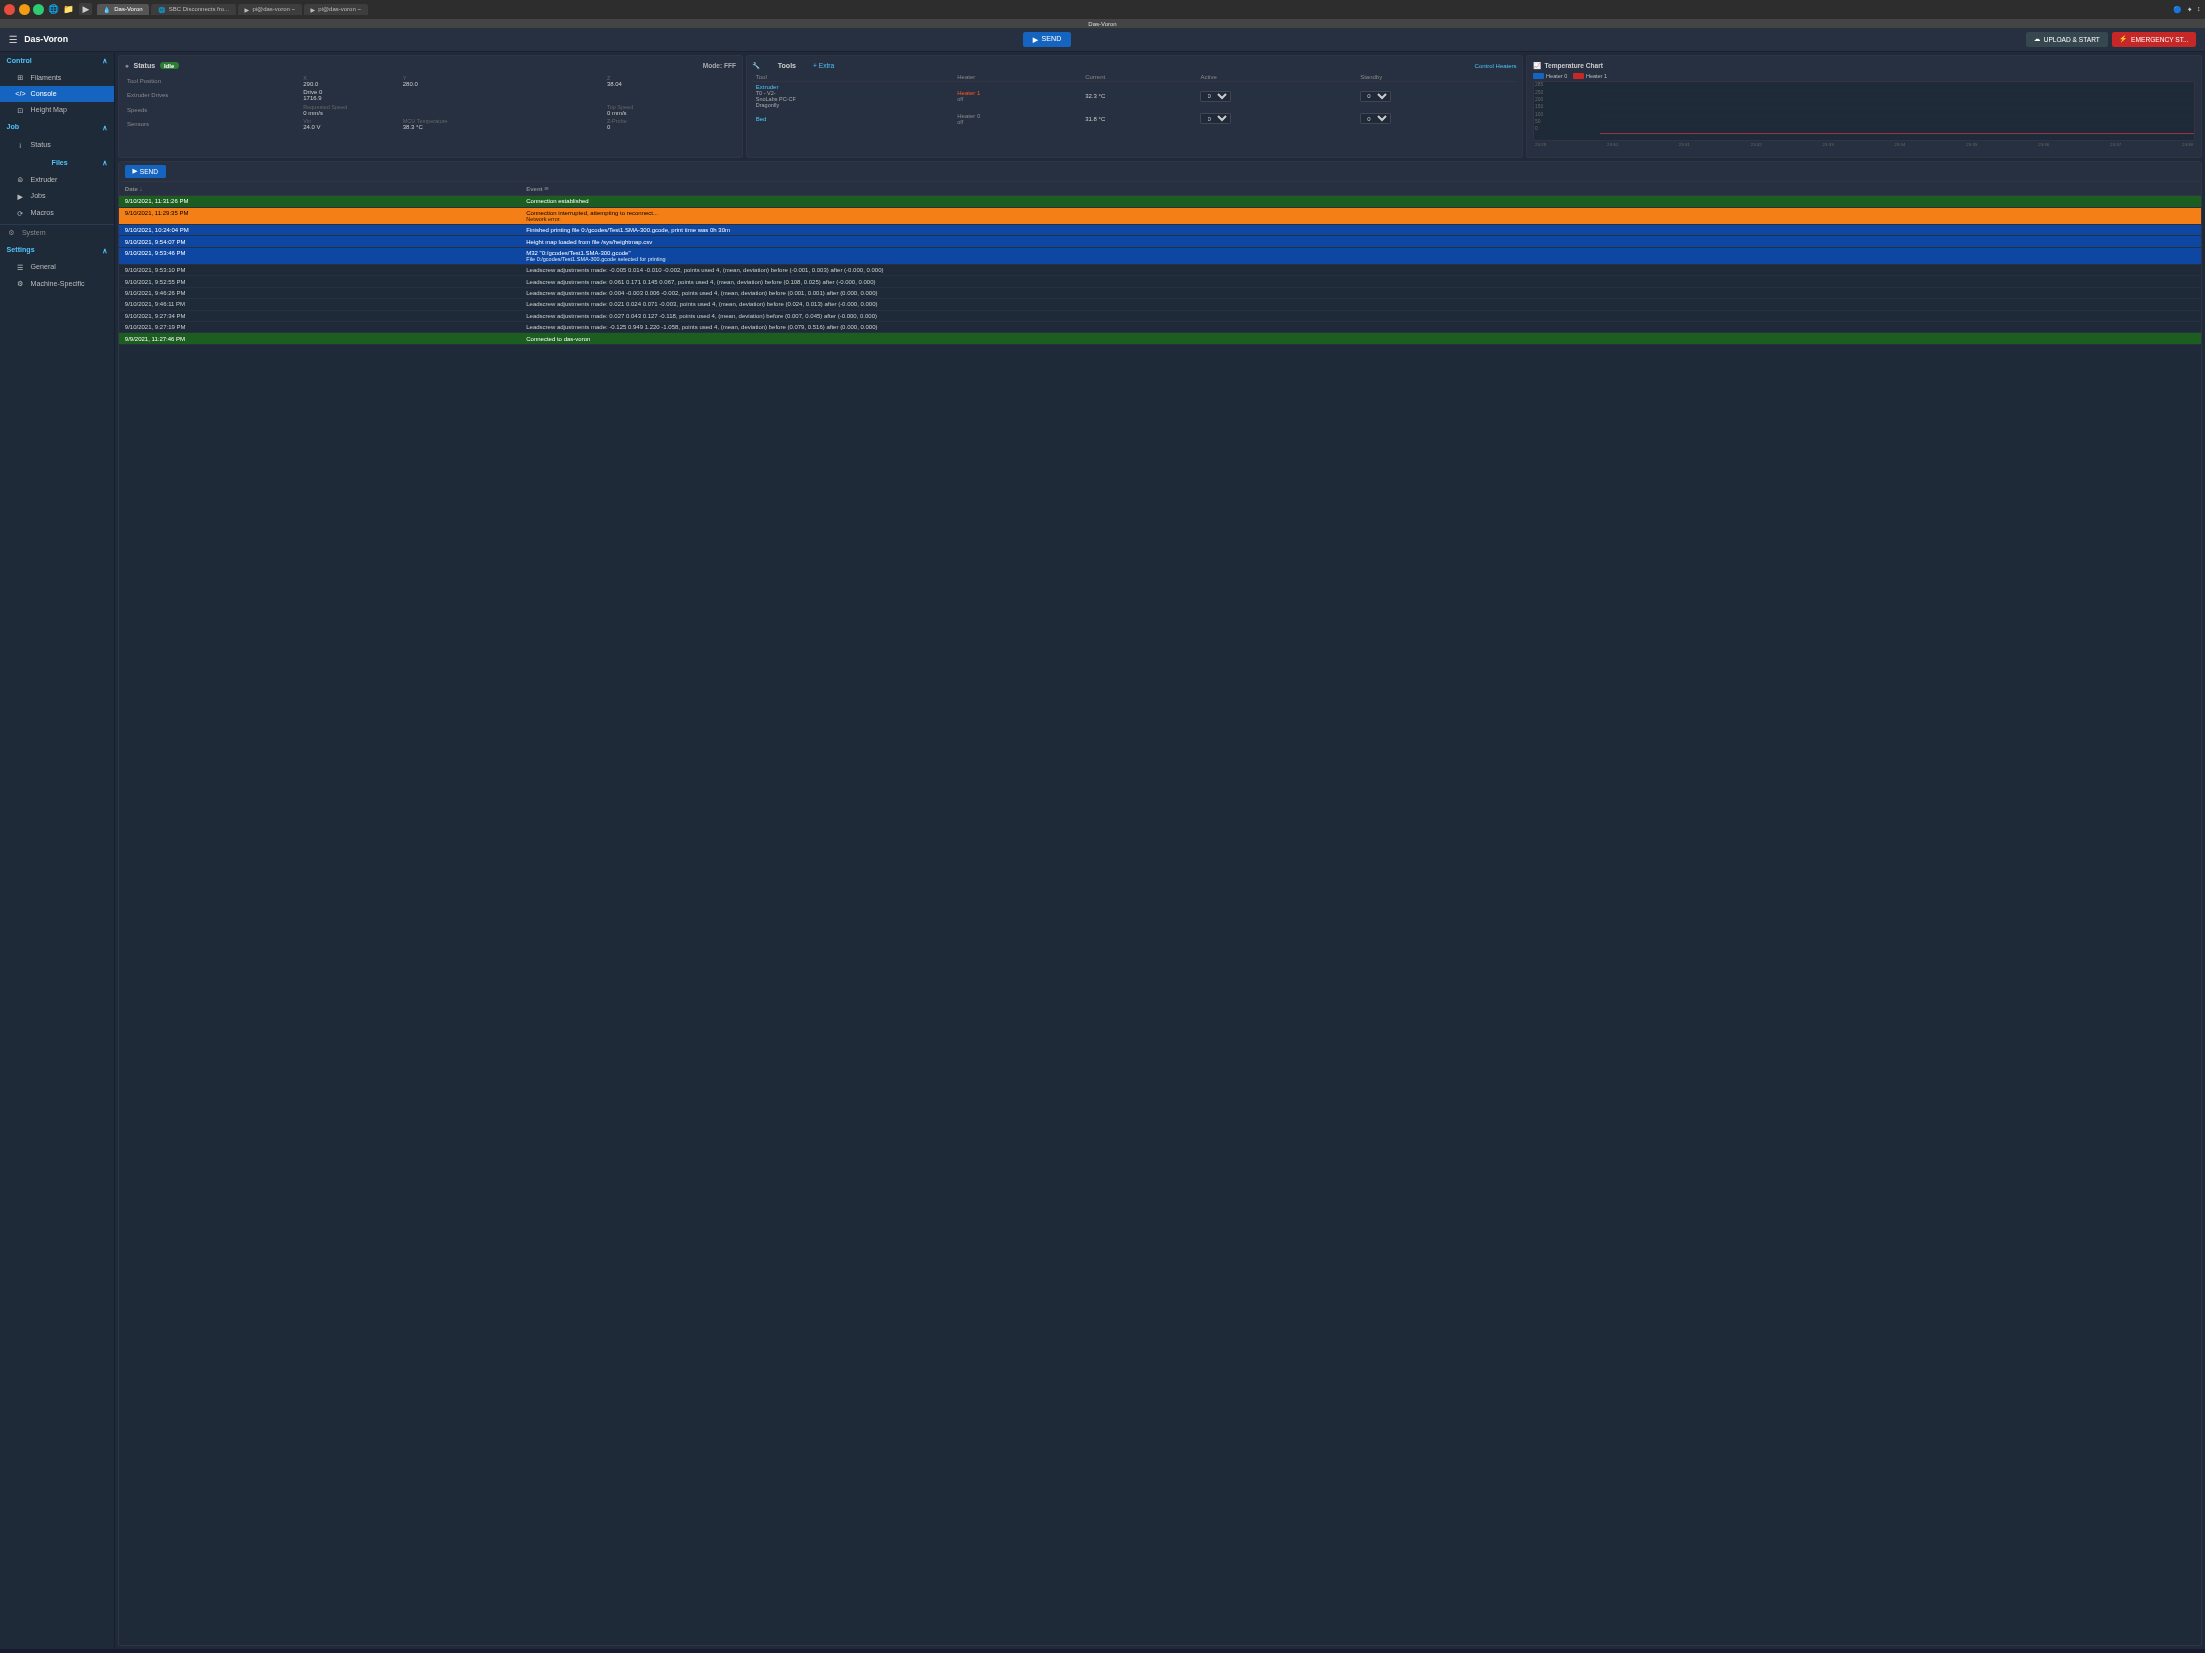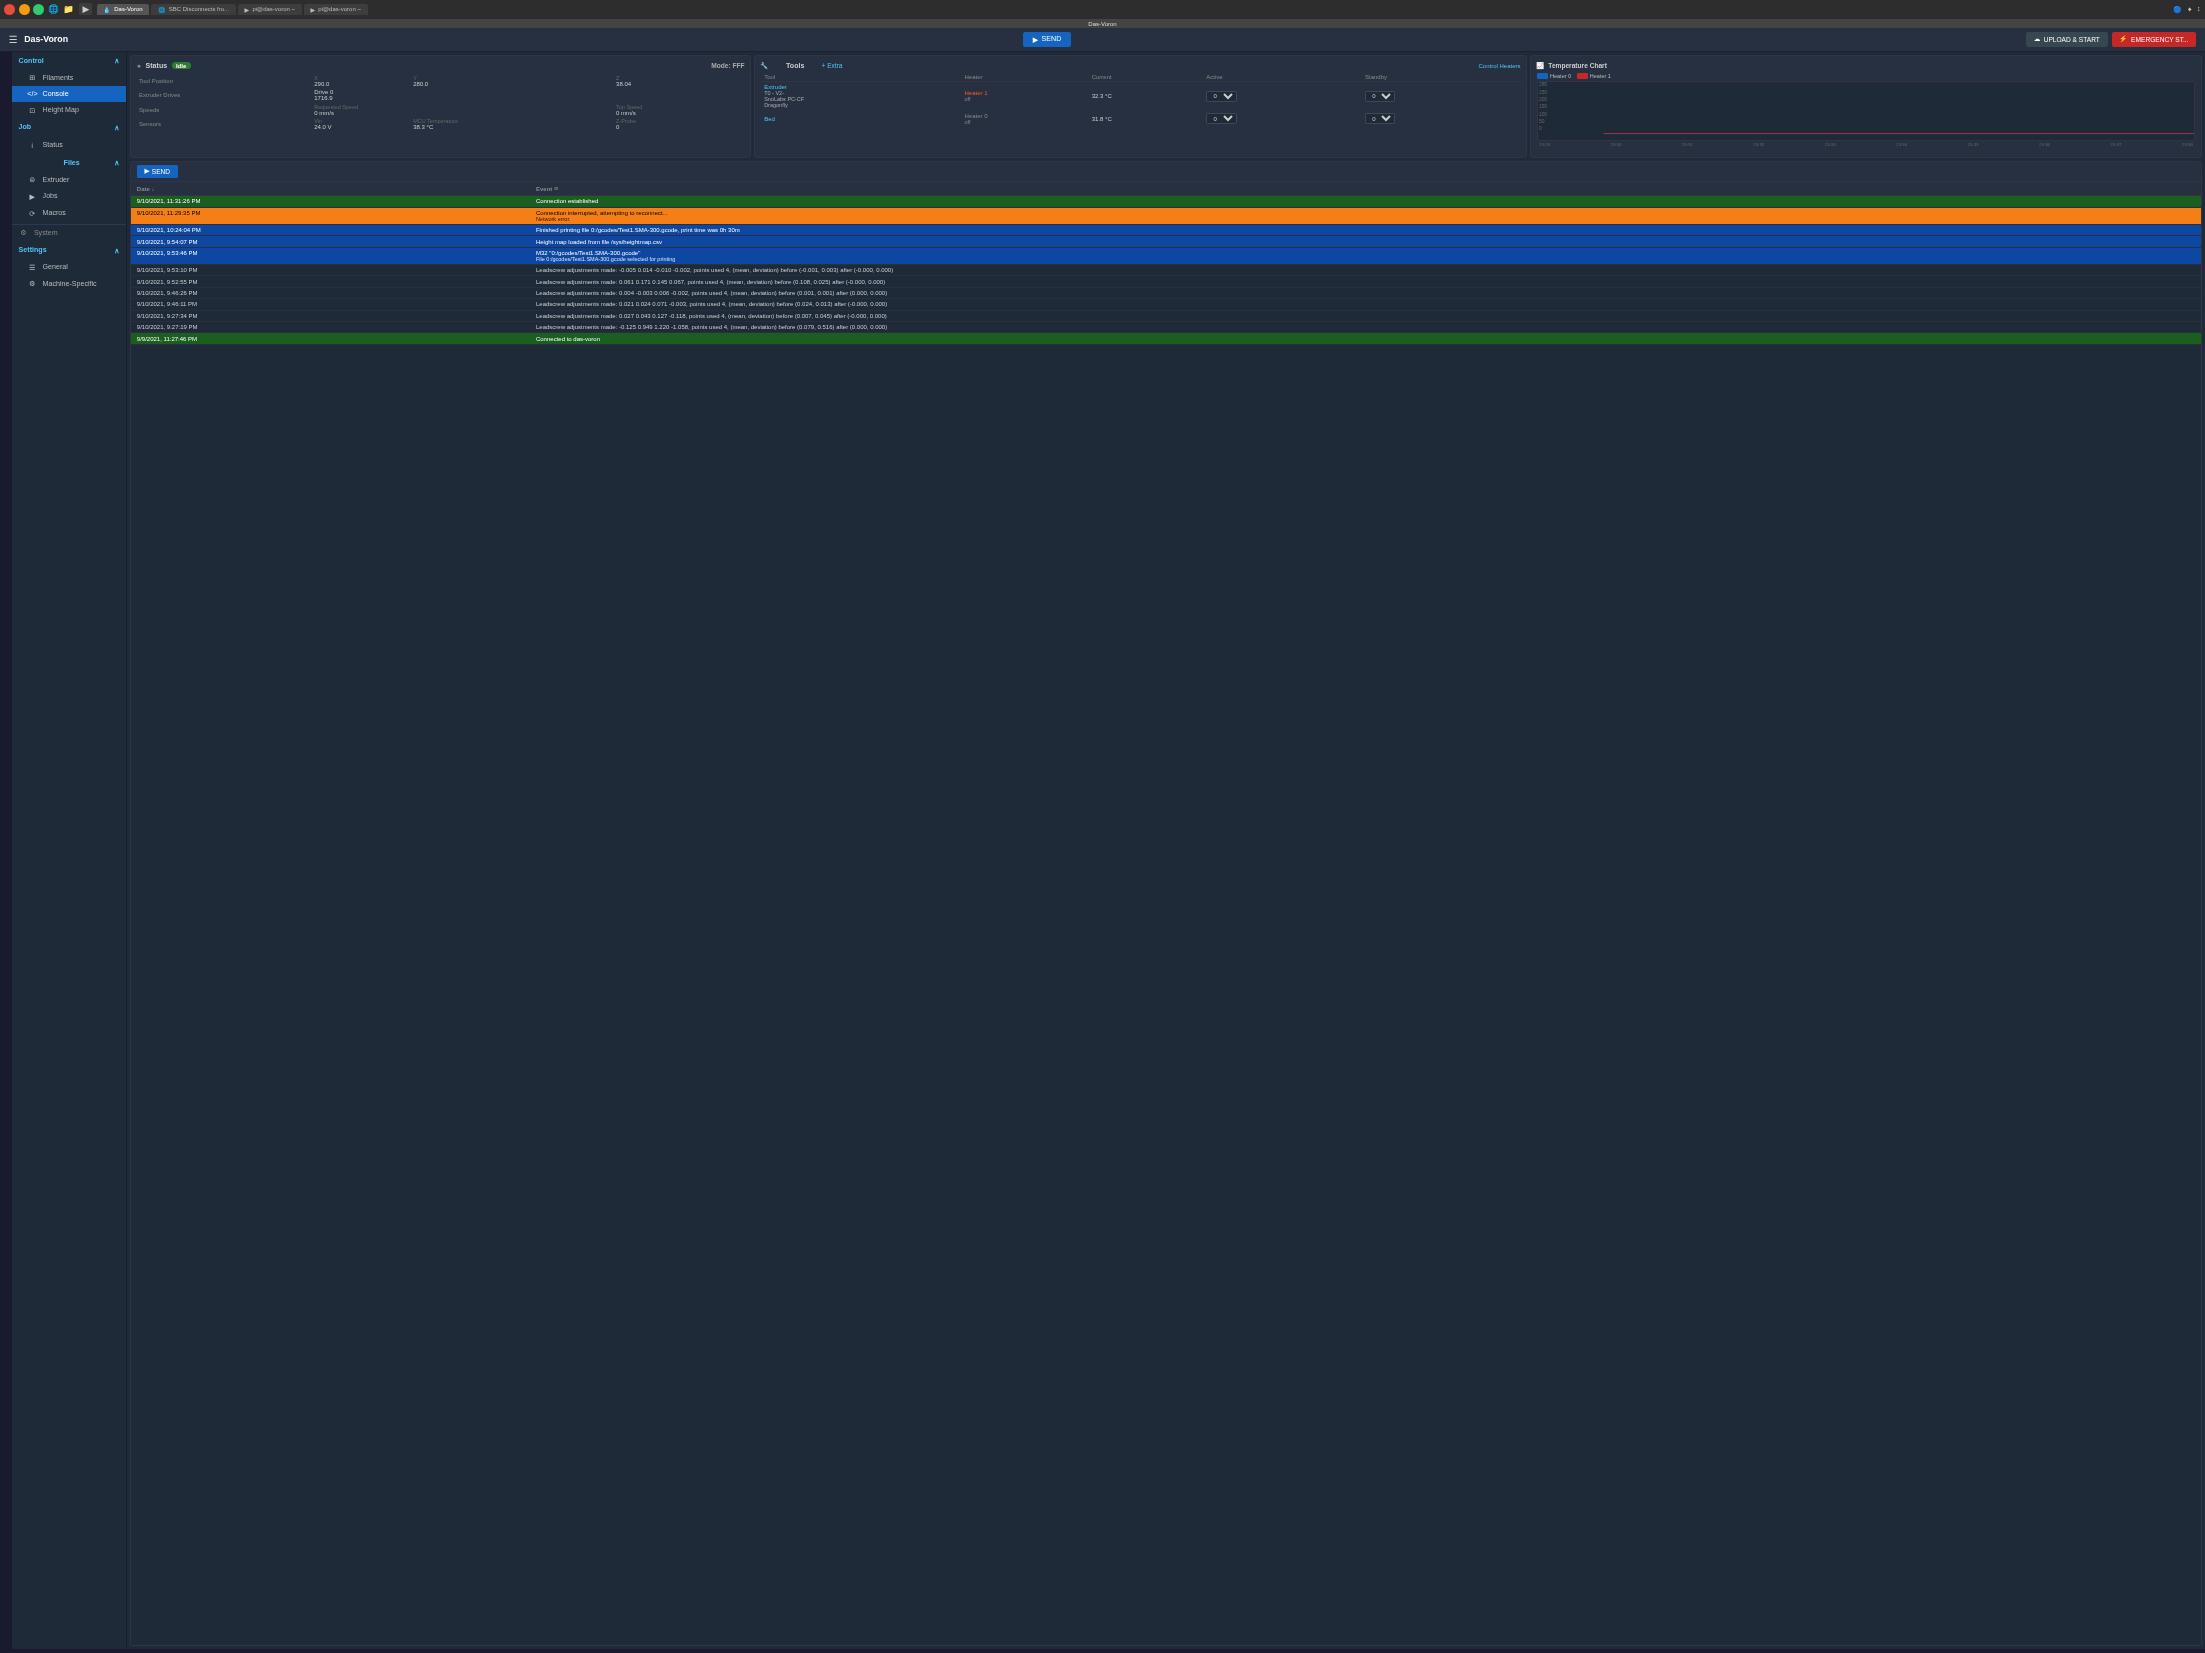--- a/index.html
+++ b/index.html
@@ -70,21 +70,21 @@
       padding: 3.3px 7.7px;
       border-radius: 2.2px;
       font-size: 6.6px;
       cursor: pointer;
       display: flex;
       align-items: center;
       gap: 3.3px;
     }
 
     
-    .app-body { display: flex; height: calc(100vh - 19.7px - 24px - 12px); padding-left: 12px; }
+    .app-body { display: flex; height: calc(100vh - 19.7px - 24px - 12px); }
 
     
     .sidebar {
       width: 115px;
       background: #1e2a38;
       display: flex;
       flex-direction: column;
       overflow-y: auto;
       border-right: 0.5px solid #16202c;
     }

